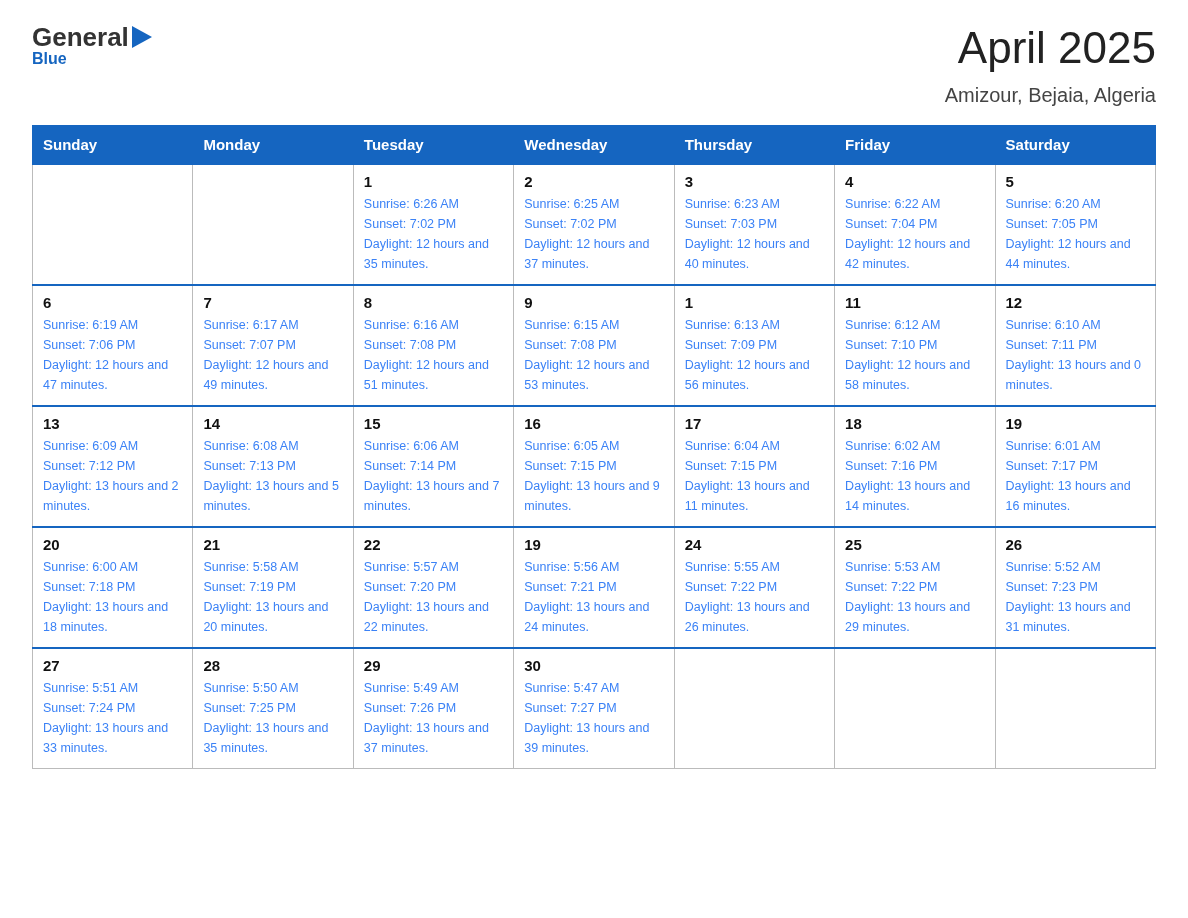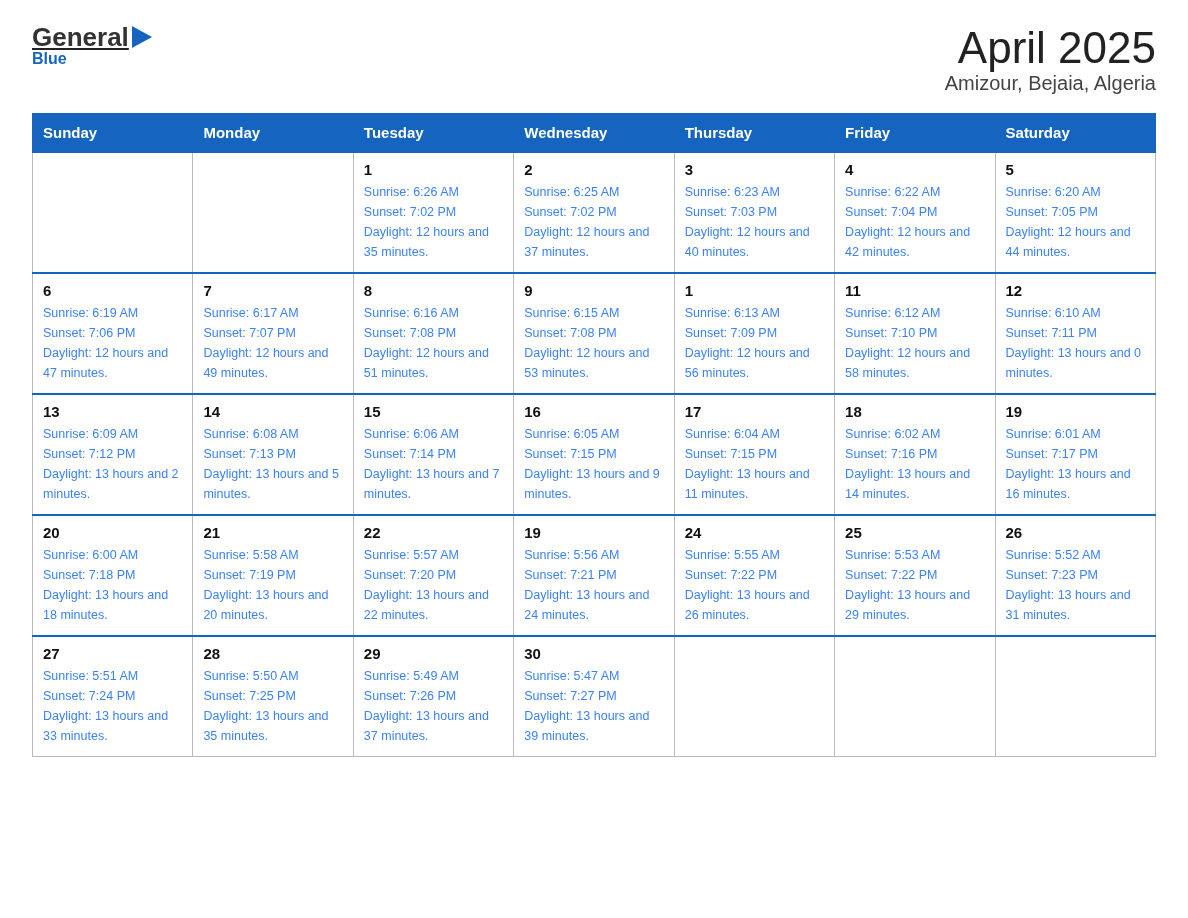--- a/index.html
+++ b/index.html
@@ -34,21 +34,21 @@
     }
     .title-block h1 {
       font-size: 44px;
       font-weight: normal;
       color: #222;
       line-height: 1.1;
     }
     .title-block .subtitle {
       font-size: 20px;
       color: #444;
-      margin-top: 0;
+      margin-top: 12px;
     }
     table {
       width: 100%;
       border-collapse: collapse;
       table-layout: fixed;
     }
     thead tr th {
       background-color: #1565c0;
       color: #fff;
       font-size: 15px;
@@ -83,21 +83,20 @@
       border-top: 2px solid #1565c0;
     }
     .logo-wrapper {
       display: flex;
       flex-direction: column;
       align-items: flex-start;
     }
     .logo-row {
       display: flex;
       align-items: center;
-      text-decoration: underline;
     }
   </style>
 </head>
 <body>
 
 <div class="header">
   <div class="logo-wrapper">
     <div class="logo-row">
       <span class="logo-text-general">General</span>
       <span style="display:inline-block; margin-left:3px; position:relative; top:2px;">

